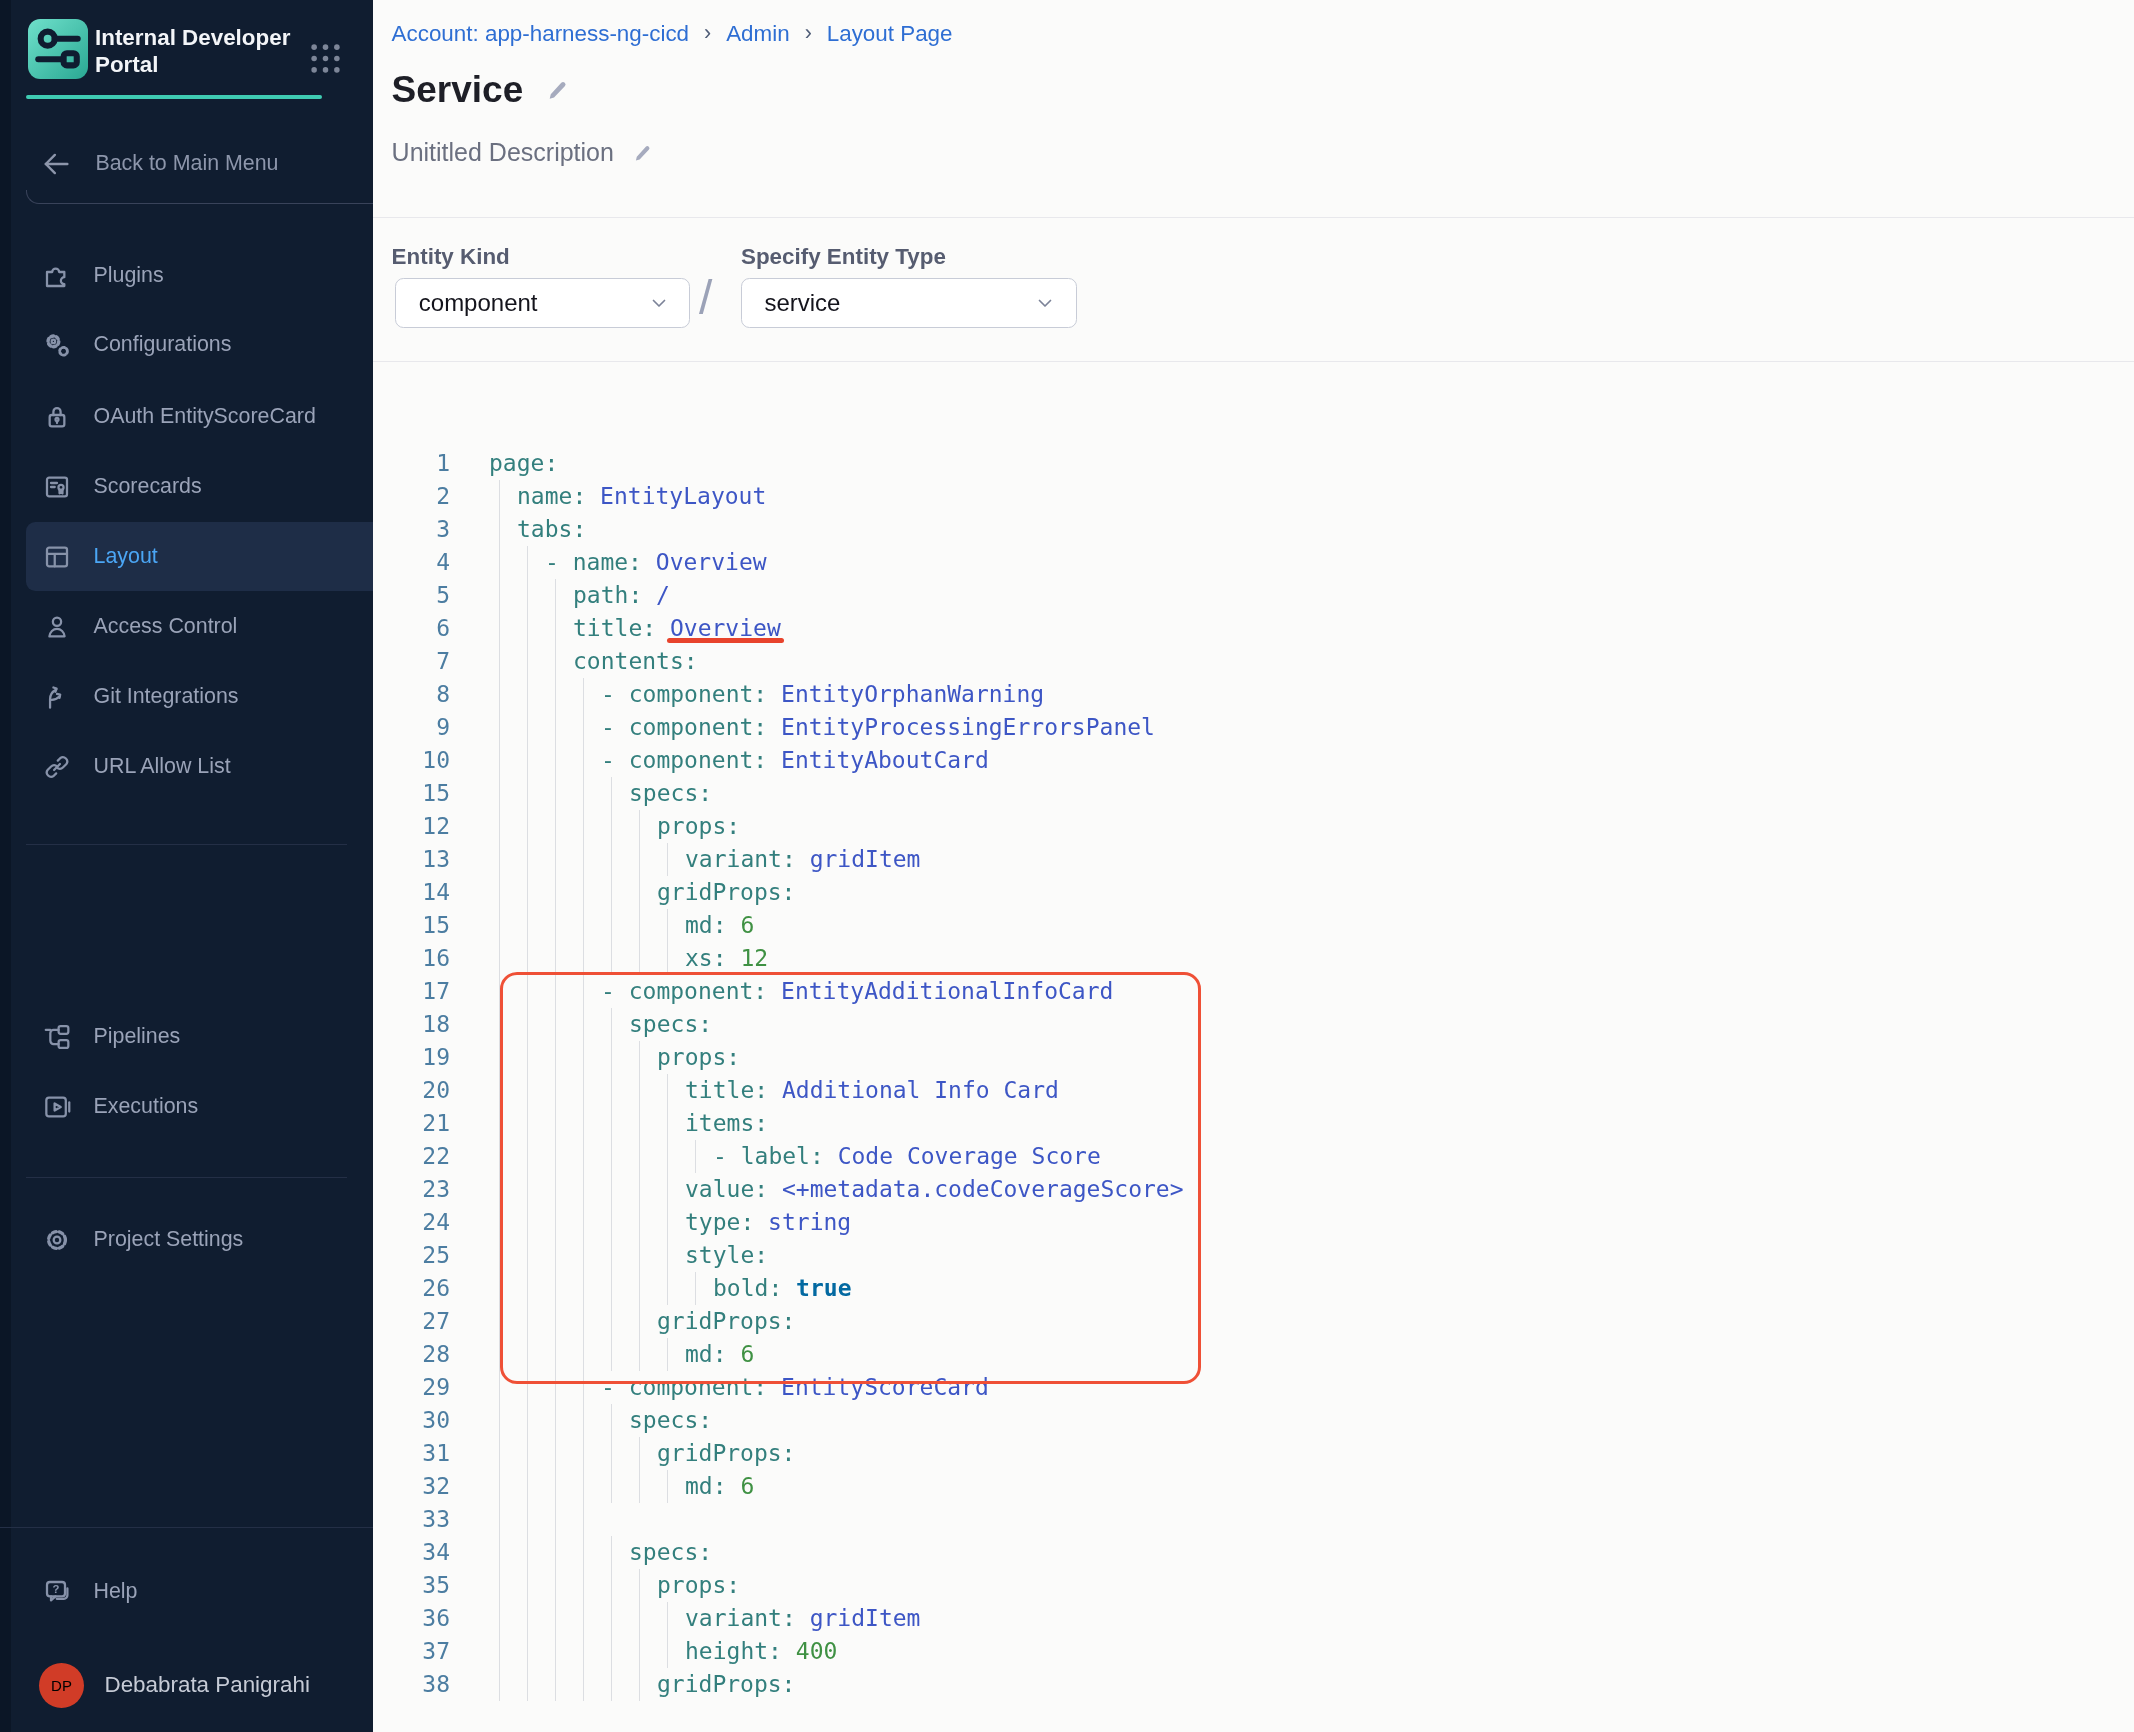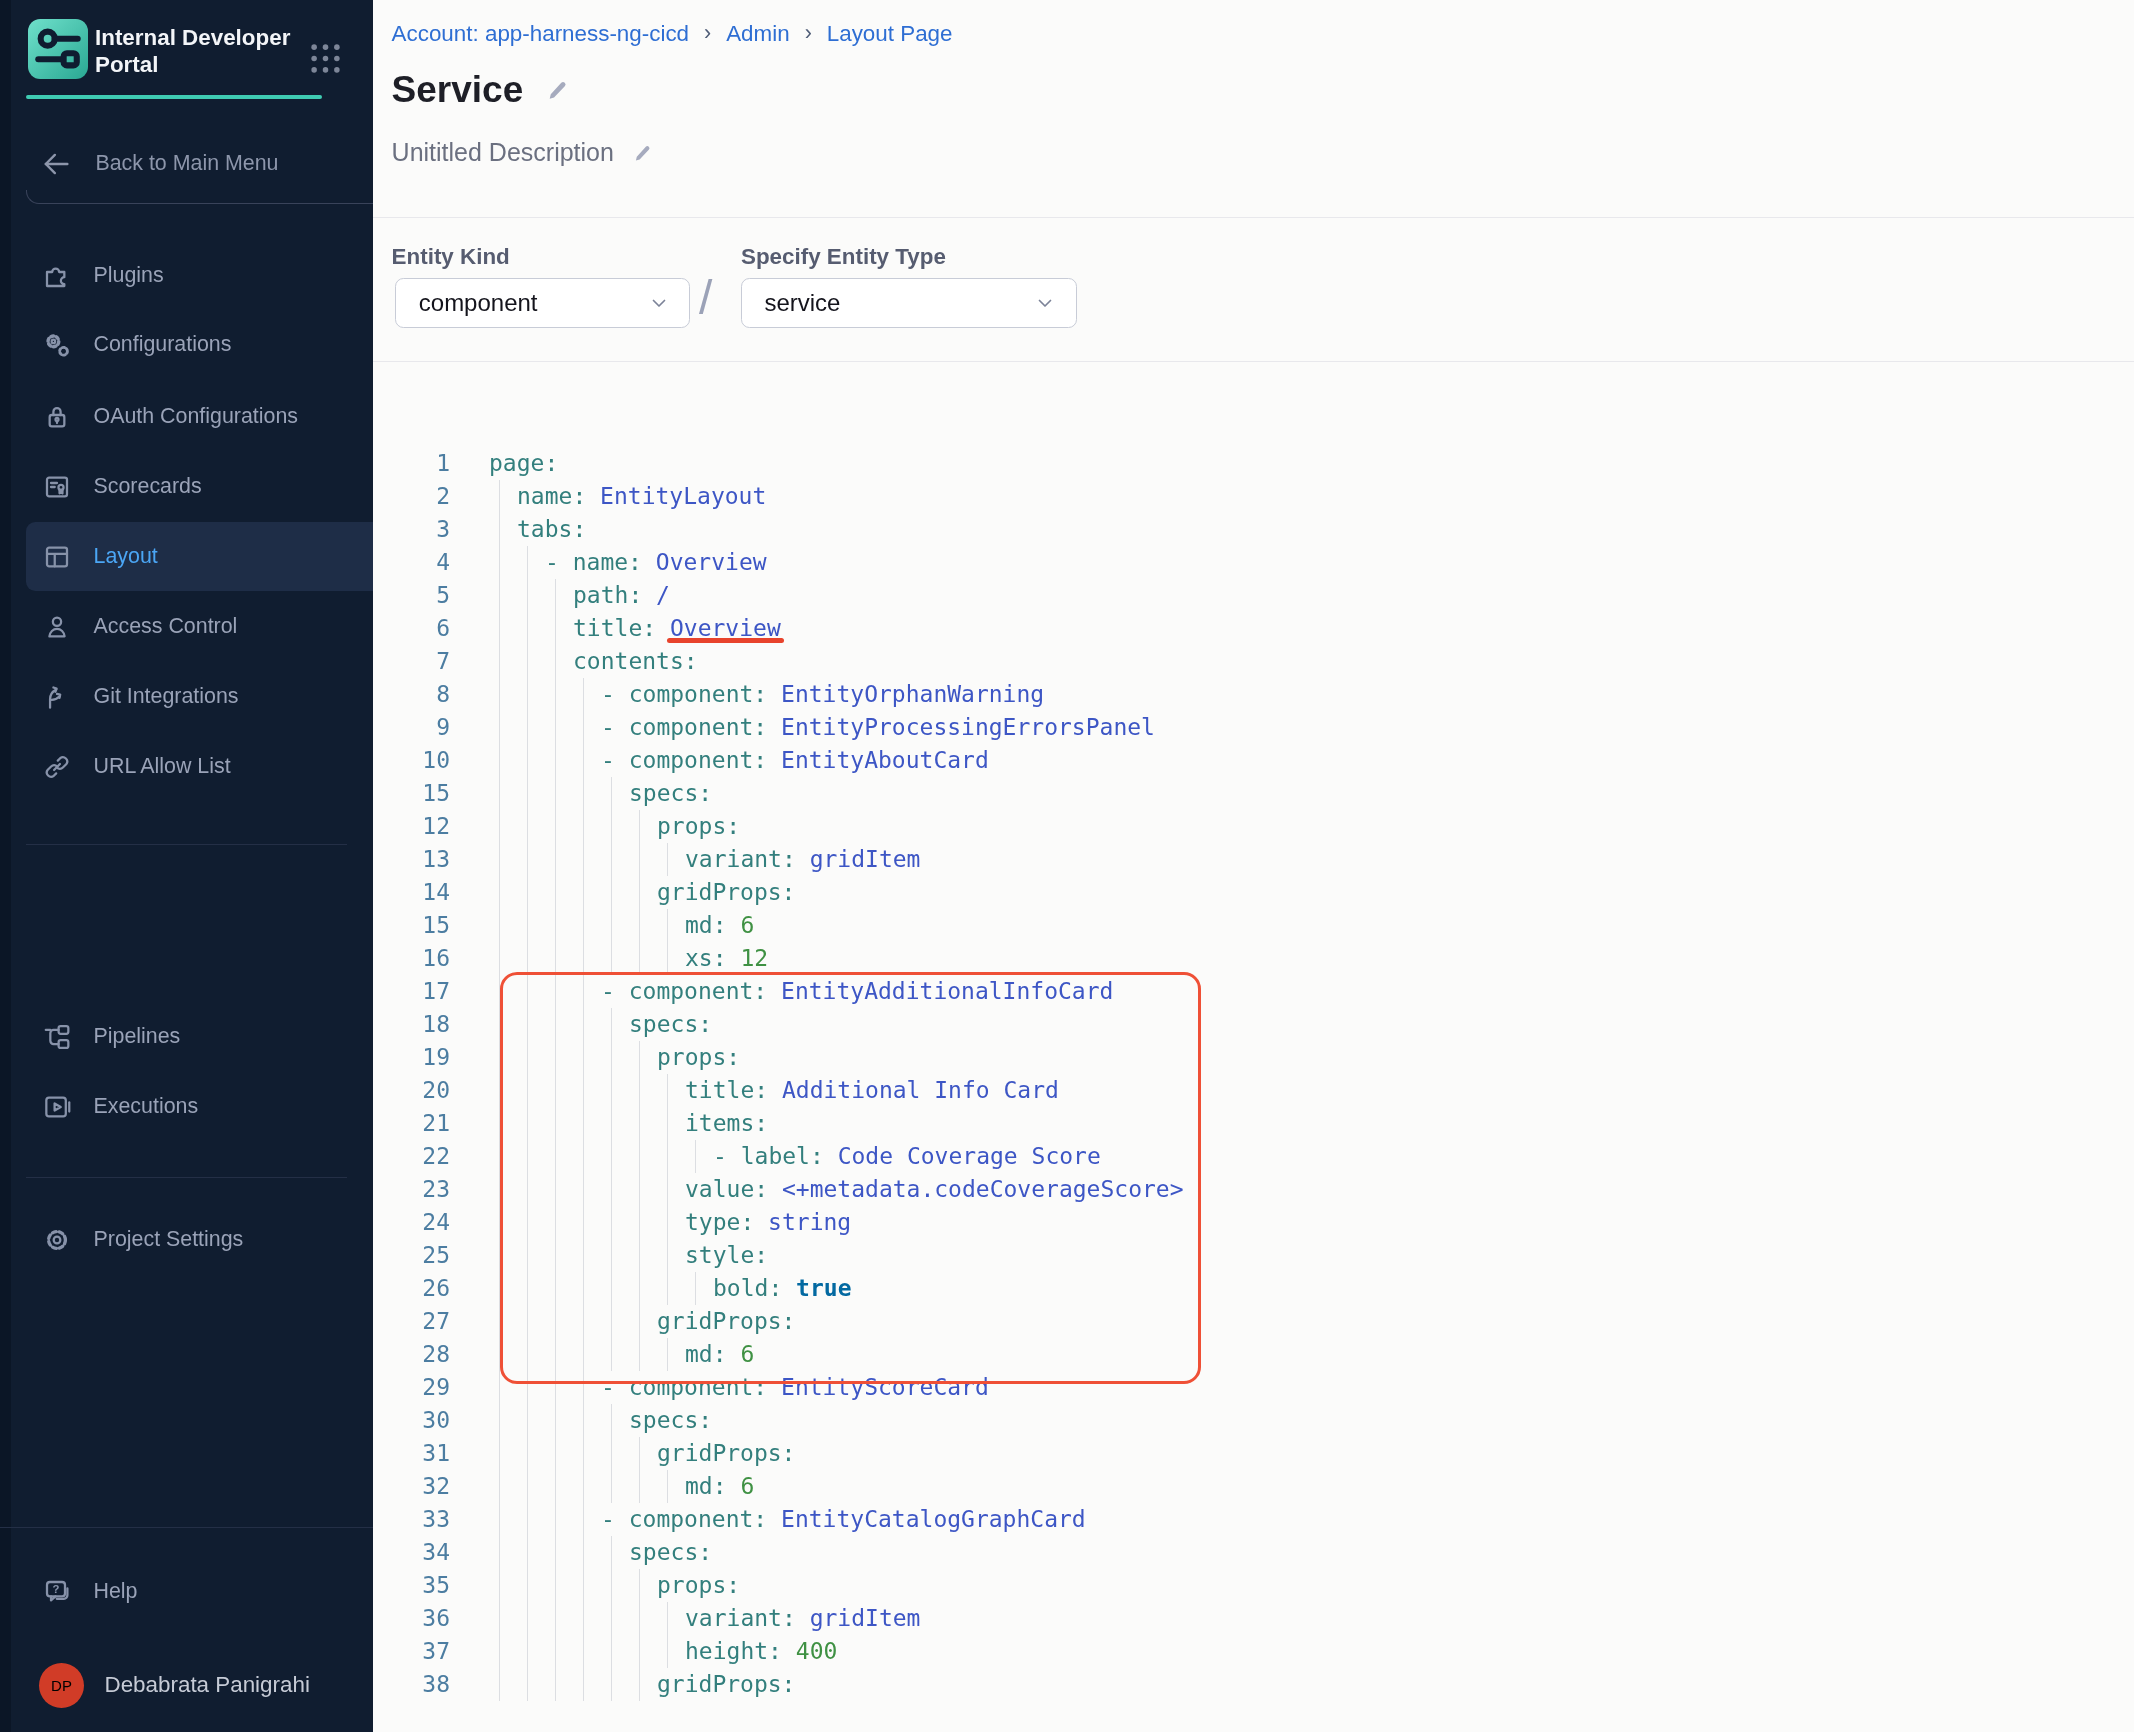--- a/index.html
+++ b/index.html
@@ -137,21 +137,21 @@
       </div>
       <div class="nav-item" style="top:382px">
         <span class="ni">
           <svg viewBox="0 0 24 24" fill="none" stroke="currentColor" stroke-width="1.7" stroke-linecap="round" stroke-linejoin="round" style="width:100%;height:100%;display:block">
             <rect x="6.5" y="10.5" width="11" height="8.5" rx="1.6"></rect>
             <path d="M9.3 10.5 V8 a2.7 2.7 0 0 1 5.4 0 v2.5"></path>
             <circle cx="12" cy="13.8" r="1.1"></circle>
             <path d="M12 14.9 v1.6"></path>
           </svg>
         </span>
-        <span class="nl">OAuth Configurations</span>
+        <span class="nl">OAuth EntityScoreCard</span>
       </div>
       <div class="nav-item" style="top:452px">
         <span class="ni">
           <svg viewBox="0 0 24 24" fill="none" stroke="currentColor" stroke-width="1.7" stroke-linecap="round" stroke-linejoin="round" style="width:100%;height:100%;display:block">
             <rect x="4.5" y="5" width="15" height="14" rx="1.6"></rect>
             <path d="M7.5 9 h4.5 M7.5 12 h2.8"></path>
             <circle cx="15" cy="12.3" r="1.9"></circle>
             <path d="M13.9 13.8 v2.9 l1.1 -0.8 1.1 0.8 v-2.9"></path>
           </svg>
         </span>
@@ -339,21 +339,21 @@
       <div class="crow"><i class="g" style="left:126px"></i><i class="g" style="left:154px"></i><i class="g" style="left:182px"></i><i class="g" style="left:210px"></i><i class="g" style="left:238px"></i><i class="g" style="left:266px"></i><i class="g" style="left:294px"></i><span class="lnum">23</span><span class="ctext" style="padding-left:196px"><span class="s-k">value:</span> <span class="s-v">&lt;+metadata.codeCoverageScore&gt;</span></span></div>
       <div class="crow"><i class="g" style="left:126px"></i><i class="g" style="left:154px"></i><i class="g" style="left:182px"></i><i class="g" style="left:210px"></i><i class="g" style="left:238px"></i><i class="g" style="left:266px"></i><i class="g" style="left:294px"></i><span class="lnum">24</span><span class="ctext" style="padding-left:196px"><span class="s-k">type:</span> <span class="s-v">string</span></span></div>
       <div class="crow"><i class="g" style="left:126px"></i><i class="g" style="left:154px"></i><i class="g" style="left:182px"></i><i class="g" style="left:210px"></i><i class="g" style="left:238px"></i><i class="g" style="left:266px"></i><i class="g" style="left:294px"></i><span class="lnum">25</span><span class="ctext" style="padding-left:196px"><span class="s-k">style:</span></span></div>
       <div class="crow"><i class="g" style="left:126px"></i><i class="g" style="left:154px"></i><i class="g" style="left:182px"></i><i class="g" style="left:210px"></i><i class="g" style="left:238px"></i><i class="g" style="left:266px"></i><i class="g" style="left:294px"></i><i class="g" style="left:322px"></i><span class="lnum">26</span><span class="ctext" style="padding-left:224px"><span class="s-k">bold:</span> <span class="s-b">true</span></span></div>
       <div class="crow"><i class="g" style="left:126px"></i><i class="g" style="left:154px"></i><i class="g" style="left:182px"></i><i class="g" style="left:210px"></i><i class="g" style="left:238px"></i><i class="g" style="left:266px"></i><span class="lnum">27</span><span class="ctext" style="padding-left:168px"><span class="s-k">gridProps:</span></span></div>
       <div class="crow"><i class="g" style="left:126px"></i><i class="g" style="left:154px"></i><i class="g" style="left:182px"></i><i class="g" style="left:210px"></i><i class="g" style="left:238px"></i><i class="g" style="left:266px"></i><i class="g" style="left:294px"></i><span class="lnum">28</span><span class="ctext" style="padding-left:196px"><span class="s-k">md:</span> <span class="s-n">6</span></span></div>
       <div class="crow"><i class="g" style="left:126px"></i><i class="g" style="left:154px"></i><i class="g" style="left:182px"></i><i class="g" style="left:210px"></i><span class="lnum">29</span><span class="ctext" style="padding-left:112px"><span class="s-d">-</span> <span class="s-k">component:</span> <span class="s-v">EntityScoreCard</span></span></div>
       <div class="crow"><i class="g" style="left:126px"></i><i class="g" style="left:154px"></i><i class="g" style="left:182px"></i><i class="g" style="left:210px"></i><i class="g" style="left:238px"></i><span class="lnum">30</span><span class="ctext" style="padding-left:140px"><span class="s-k">specs:</span></span></div>
       <div class="crow"><i class="g" style="left:126px"></i><i class="g" style="left:154px"></i><i class="g" style="left:182px"></i><i class="g" style="left:210px"></i><i class="g" style="left:238px"></i><i class="g" style="left:266px"></i><span class="lnum">31</span><span class="ctext" style="padding-left:168px"><span class="s-k">gridProps:</span></span></div>
       <div class="crow"><i class="g" style="left:126px"></i><i class="g" style="left:154px"></i><i class="g" style="left:182px"></i><i class="g" style="left:210px"></i><i class="g" style="left:238px"></i><i class="g" style="left:266px"></i><i class="g" style="left:294px"></i><span class="lnum">32</span><span class="ctext" style="padding-left:196px"><span class="s-k">md:</span> <span class="s-n">6</span></span></div>
-      <div class="crow"><i class="g" style="left:126px"></i><i class="g" style="left:154px"></i><i class="g" style="left:182px"></i><i class="g" style="left:210px"></i><span class="lnum">33</span><span class="ctext" style="padding-left:112px"><span class="s-d">-</span> <span class="s-k">component:</span> <span class="s-v">EntityCatalogGraphCard</span></span></div>
+      <div class="crow"><i class="g" style="left:126px"></i><i class="g" style="left:154px"></i><i class="g" style="left:182px"></i><i class="g" style="left:210px"></i><span class="lnum">33</span></div>
       <div class="crow"><i class="g" style="left:126px"></i><i class="g" style="left:154px"></i><i class="g" style="left:182px"></i><i class="g" style="left:210px"></i><i class="g" style="left:238px"></i><span class="lnum">34</span><span class="ctext" style="padding-left:140px"><span class="s-k">specs:</span></span></div>
       <div class="crow"><i class="g" style="left:126px"></i><i class="g" style="left:154px"></i><i class="g" style="left:182px"></i><i class="g" style="left:210px"></i><i class="g" style="left:238px"></i><i class="g" style="left:266px"></i><span class="lnum">35</span><span class="ctext" style="padding-left:168px"><span class="s-k">props:</span></span></div>
       <div class="crow"><i class="g" style="left:126px"></i><i class="g" style="left:154px"></i><i class="g" style="left:182px"></i><i class="g" style="left:210px"></i><i class="g" style="left:238px"></i><i class="g" style="left:266px"></i><i class="g" style="left:294px"></i><span class="lnum">36</span><span class="ctext" style="padding-left:196px"><span class="s-k">variant:</span> <span class="s-v">gridItem</span></span></div>
       <div class="crow"><i class="g" style="left:126px"></i><i class="g" style="left:154px"></i><i class="g" style="left:182px"></i><i class="g" style="left:210px"></i><i class="g" style="left:238px"></i><i class="g" style="left:266px"></i><i class="g" style="left:294px"></i><span class="lnum">37</span><span class="ctext" style="padding-left:196px"><span class="s-k">height:</span> <span class="s-n">400</span></span></div>
       <div class="crow"><i class="g" style="left:126px"></i><i class="g" style="left:154px"></i><i class="g" style="left:182px"></i><i class="g" style="left:210px"></i><i class="g" style="left:238px"></i><i class="g" style="left:266px"></i><span class="lnum">38</span><span class="ctext" style="padding-left:168px"><span class="s-k">gridProps:</span></span></div>
       <div class="hl-box" style="top: 525px; height: 412px;"></div>
     </div>
 </div>
 
 

